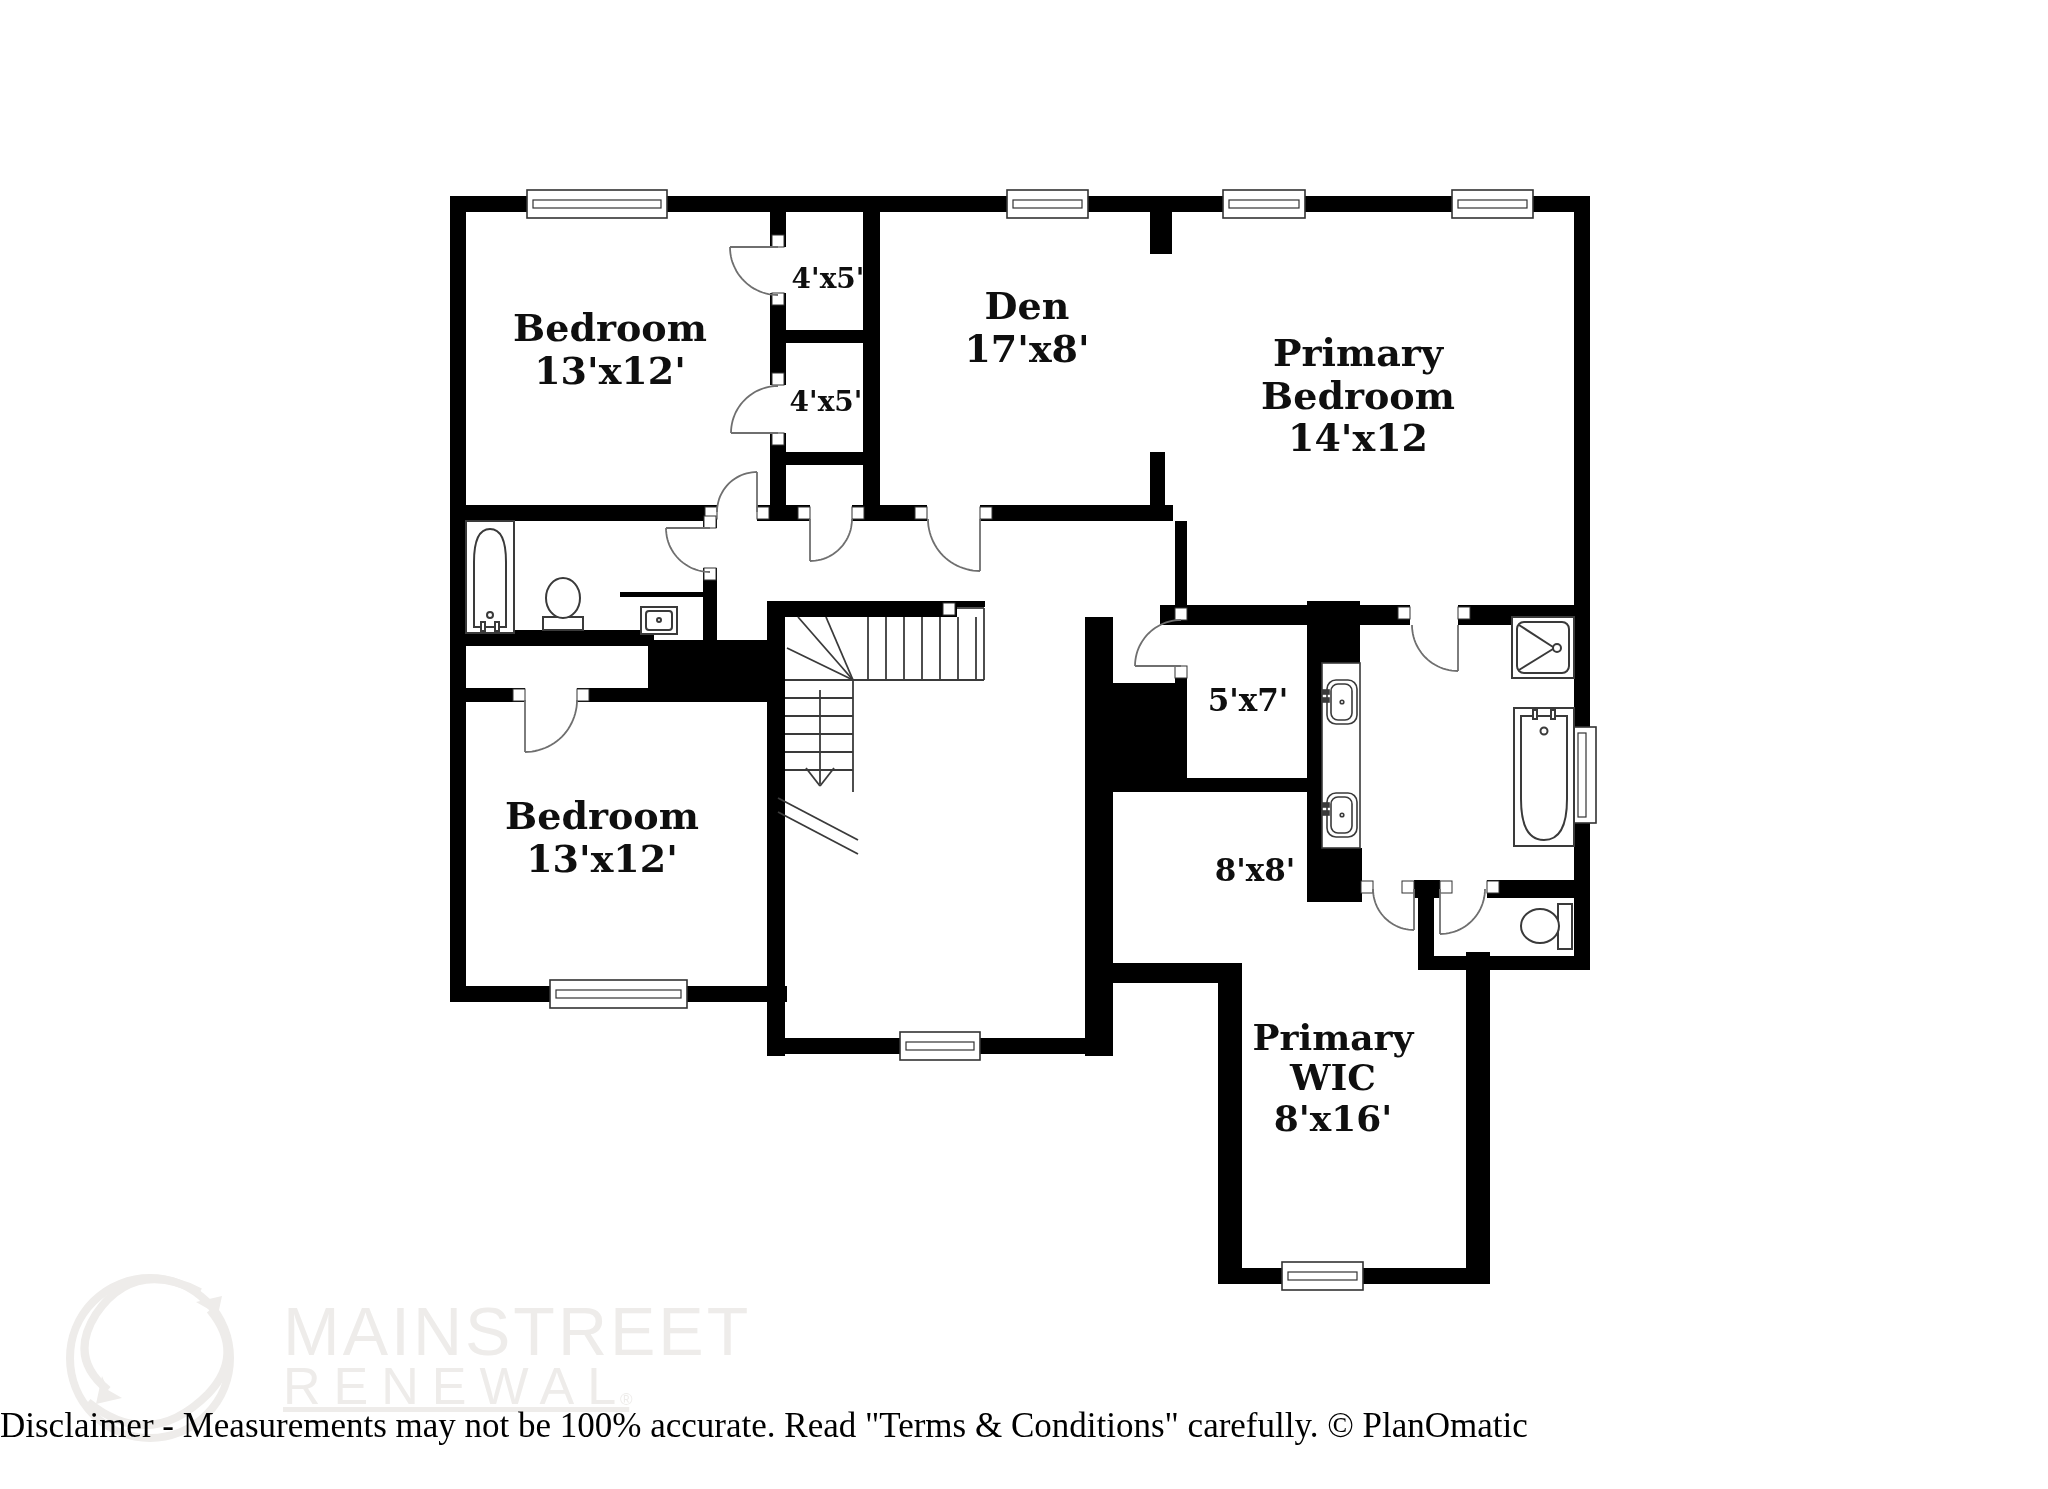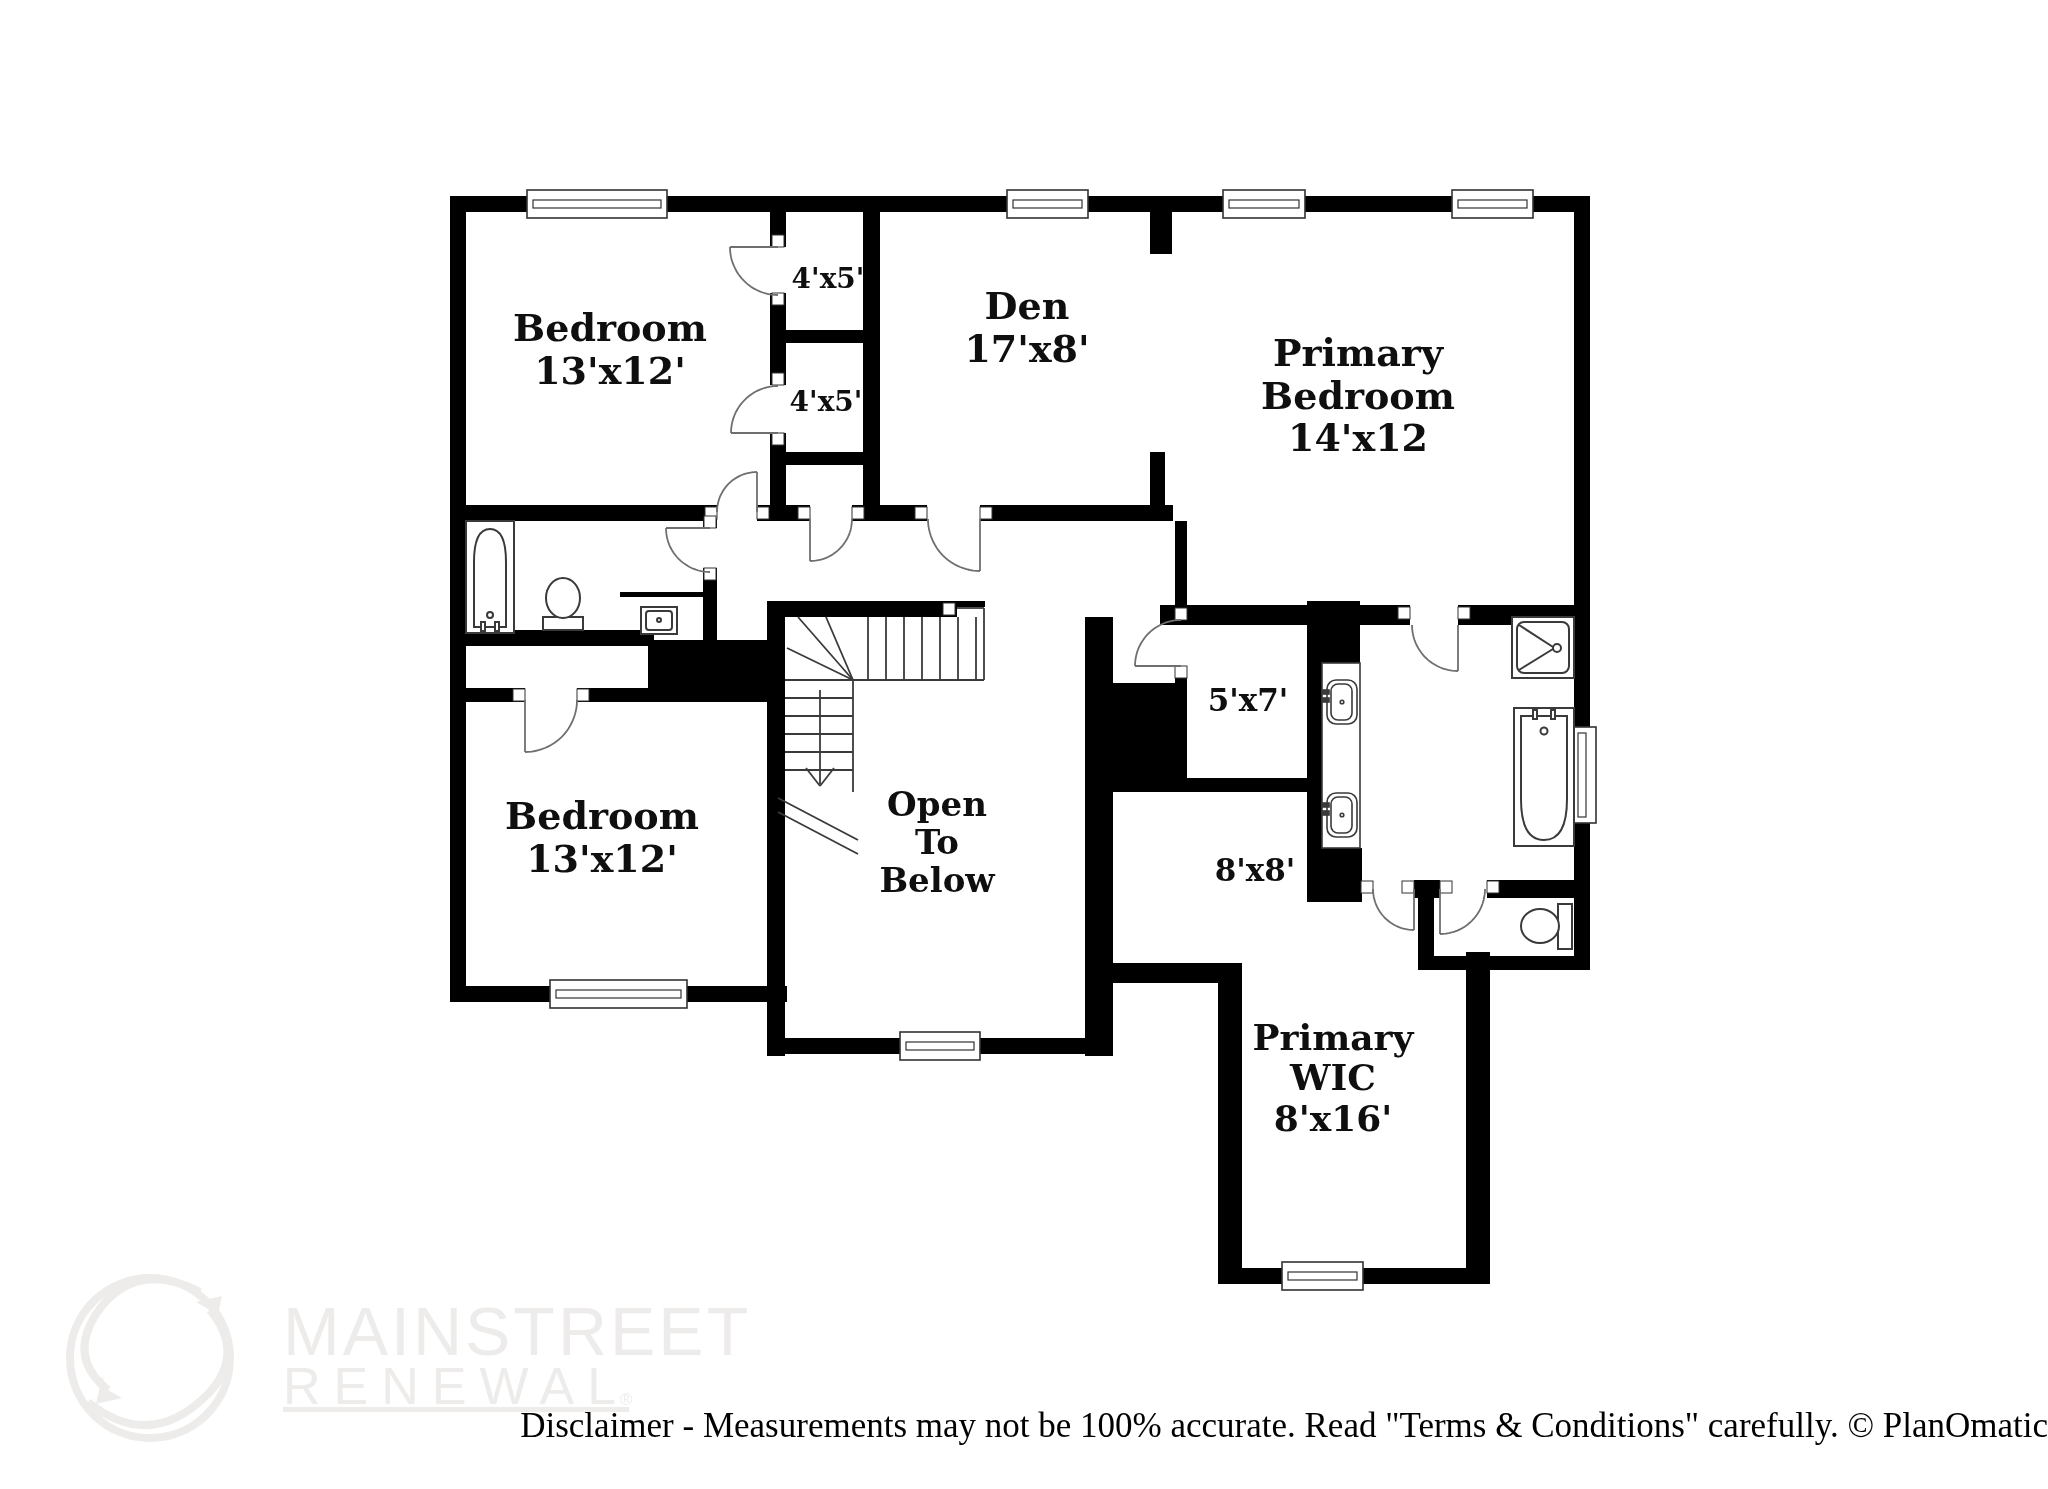--- a/index.html
+++ b/index.html
@@ -6,21 +6,21 @@
   #page{position:relative;width:2048px;height:1489px;background:#fff;overflow:hidden;
         font-family:"DejaVu Serif", serif;}
   .room-label{position:absolute;transform:translate(-50%,-50%);text-align:center;
               font-weight:bold;color:#0f0f0f;line-height:1.12;white-space:nowrap;}
   .fs-xl{font-size:38px;}
   .fs-lg{font-size:36px;}
   .fs-md{font-size:34px;}
   .fs-sm{font-size:31px;text-align:center;}
   .fs-xs{font-size:28px;}
   .room-label span{display:block;}
-  #disclaimer{position:absolute;left:0;right:0;top:1406px;text-align:right;
+  #disclaimer{position:absolute;left:0;right:0;top:1406px;text-align:left;
               font-family:"Liberation Serif", serif;font-size:35px;color:#000;}
   .wm-text1{position:absolute;left:283px;top:1292px;font-family:"Liberation Sans", sans-serif;
             font-size:68px;letter-spacing:3px;color:#eeecea;font-weight:400;}
   .wm-text2{position:absolute;left:283px;top:1356px;font-family:"Liberation Sans", sans-serif;
             font-size:52px;letter-spacing:13px;color:#eeecea;font-weight:400;text-decoration:underline;}
   .wm-reg{position:absolute;left:620px;top:1390px;font-family:"Liberation Sans", sans-serif;
           font-size:17px;color:#eeecea;}
   svg{position:absolute;left:0;top:0;}
 </style>
 </head>
@@ -259,25 +259,20 @@
     <span>Bedroom</span>
     <span>14'x12</span>
   </div>
   <div class="room-label fs-sm" style="left:1248px;top:700px;">
     <span>5'x7'</span>
   </div>
   <div class="room-label fs-xl" style="left:602px;top:838px;">
     <span>Bedroom</span>
     <span>13'x12'</span>
   </div>
-  <div class="room-label fs-md" style="left:937px;top:842px;">
-    <span>Open</span>
-    <span>To</span>
-    <span>Below</span>
-  </div>
   <div class="room-label fs-sm" style="left:1228px;top:870px;margin-left:27px;">
     <span>8'x8'</span>
   </div>
   <div class="room-label fs-lg" style="left:1333px;top:1077px;">
     <span>Primary</span>
     <span>WIC</span>
     <span>8'x16'</span>
   </div>
 
   <div id="disclaimer">Disclaimer - Measurements may not be 100% accurate. Read "Terms &amp; Conditions" carefully. © PlanOmatic</div>

